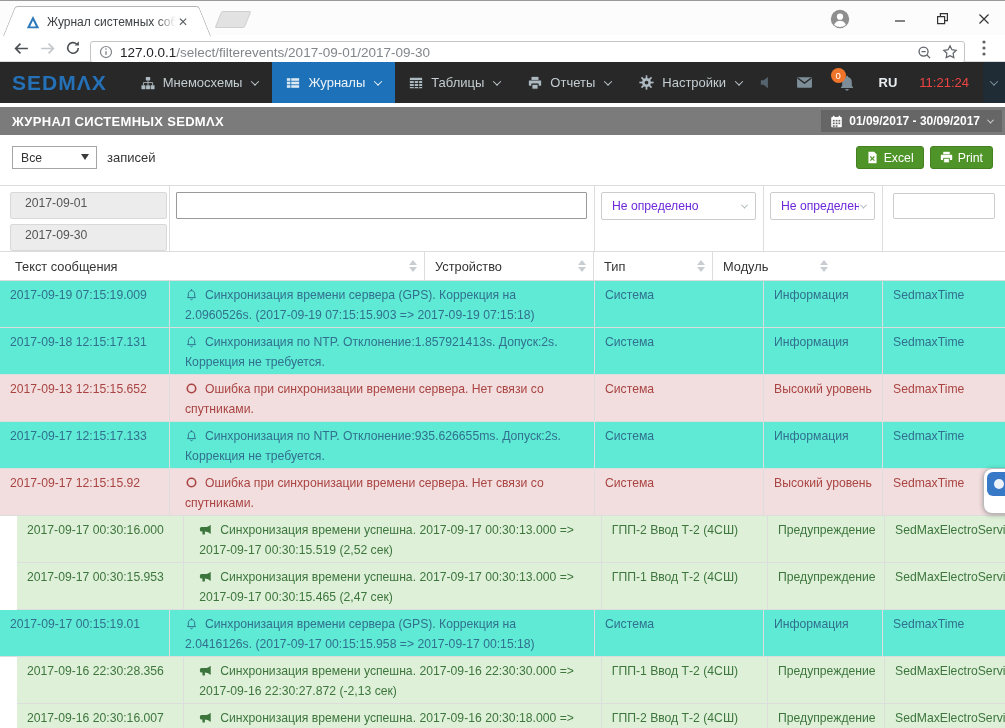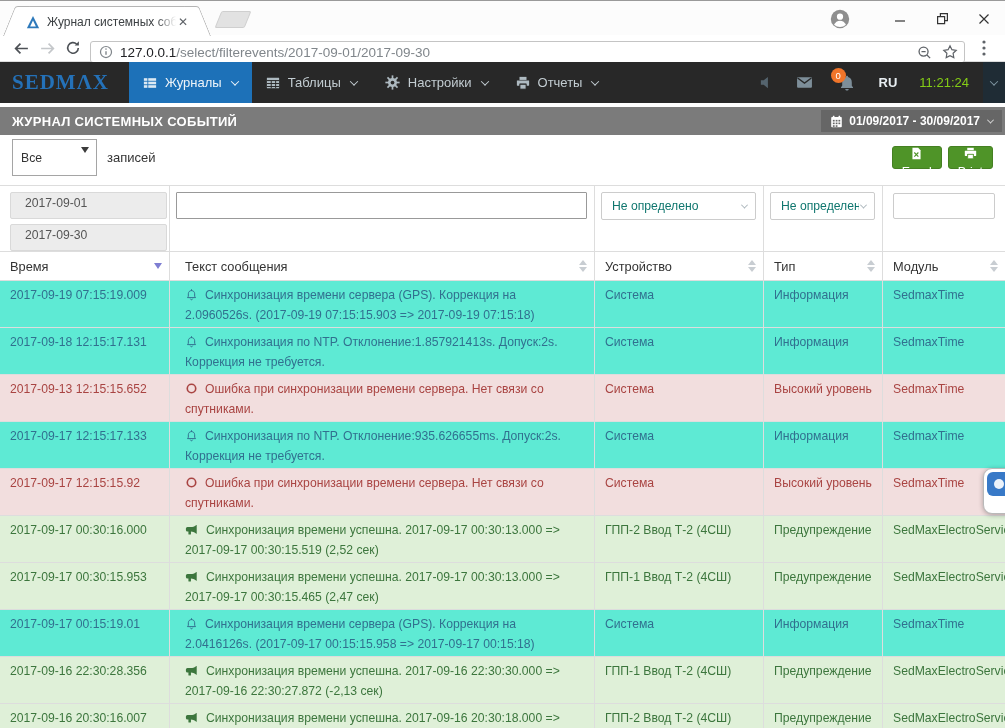--- a/index.html
+++ b/index.html
@@ -26,93 +26,93 @@
   .addressbar { height:27px; background:#fff; border-bottom:1px solid #dcdcdc; display:flex; align-items:center; padding:0 8px; }
   .navbtn { width:26px; display:flex; justify-content:center; align-items:center; }
   .omnibox { flex:1; height:22px; border:1px solid #c4c4c4; border-radius:3px; background:#fff;
     display:flex; align-items:center; padding:0 6px 0 8px; margin:8px 6px 0 4px; }
   .url { flex:1; font-size:13.5px; color:#80868b; white-space:nowrap; overflow:hidden; margin-left:7px; }
   .url b { color:#202124; font-weight:normal; }
   .obx-ic { margin-left:10px; }
 
   
   .nav { height:41px; background:#282828; display:flex; align-items:stretch; position:relative; }
-  .logo { color:#2471b8; font-weight:bold; font-size:21px; letter-spacing:1px; line-height:41px; padding:0 20px 0 12px;font-family:Liberation Serif, serif; }
+  .logo { color:#2471b8; font-weight:bold; font-size:21px; letter-spacing:1px; line-height:41px; padding:0 20px 0 12px; }
   .nav-item { display:flex; align-items:center; gap:8px; padding:0 14px; color:#c3cdd2; font-size:13px; cursor:default; }
   .nav-item.active { background:#1d71b8; color:#eef4f9; }
   .nav-item svg { color:#aebac1; }
   .nav-item.active svg { color:#dce9f3; }
   .chev { display:inline-block; width:6px; height:6px; border-right:1.5px solid currentColor; border-bottom:1.5px solid currentColor;
     transform:rotate(45deg) translate(-1px,-1px); margin-left:2px; }
   .nav-right { position:absolute; right:0; top:0; height:41px; display:flex; align-items:center; }
   .nav-ic { color:#7d8e99; }
   .nav-ic.speaker { color:#55646e; }
   .bellwrap { position:relative; }
   .badge { position:absolute; top:-7px; left:-8px; min-width:15px; height:15px; border-radius:8px; background:#f0752a;
     color:#fff; font-size:9.5px; line-height:15px; text-align:center; padding:0 3px; }
   .lang { color:#e8eef2; font-size:13px; font-weight:bold; }
-  .clock { color:#84cc16; font-size:13px; }
+  .clock { color:#ef4444; font-size:13px; }
   .caretbox { width:22px; height:41px; background:#1f2c35; display:flex; align-items:center; justify-content:center; color:#7f95a1; }
   .sp22{width:22px}.sp26{width:26px}.sp24{width:24px}.sp14{width:14px}
 
   .gap4 { height:4px; background:#fff; }
 
   
   .titlebar { height:28px; background:#7b7b7b; display:flex; align-items:center; padding:0 3px 0 12px; }
   .page-title { color:#fff; font-size:13px; font-weight:bold; letter-spacing:.3px; flex:1; }
   .daterange { background:#666; height:22px; display:flex; align-items:center; gap:6px; padding:0 9px; color:#fff;
     font-size:12px; font-weight:bold; cursor:default; }
   .daterange .chev { width:5px; height:5px; border-color:#d9d9d9; }
 
   
   .toolbar { margin:11px 12px 0 12px; display:flex; align-items:center; height:23px; }
-  .pagesize { width:85px; height:37px; border:1px solid #a5a5a5; background:#fff; display:flex; align-items:center;
+  .pagesize { width:85px; height:23px; border:1px solid #a5a5a5; background:#fff; display:flex; align-items:center;
     font-size:12.2px; color:#333; padding-left:8px; position:relative; }
   .pagesize .tri { position:absolute; right:7px; top:7px; width:0; height:0;
     border-left:4px solid transparent; border-right:4px solid transparent; border-top:6px solid #3c3c3c; }
   .records { margin-left:10px; font-size:13px; color:#333; }
   .toolbar .spacer { flex:1; }
   .btn { height:23px; background:#4f9428; border:1px solid #458022; border-radius:3px; color:#fff; font-size:12.3px;
-    display:flex; align-items:center; gap:5px; padding:0 9px; margin-left:6px; cursor:default;flex-direction:column; }
+    display:flex; align-items:center; gap:5px; padding:0 9px; margin-left:6px; cursor:default; }
 
   
   .grid { margin-top:16px; border-top:1px solid #ddd; font-size:12.2px; }
   .grow { display:flex; align-items:stretch; }
   .c1{width:170px}.c2{width:425px}.c3{width:169px}.c4{width:119px}.c5{width:122px}
   .c1,.c2,.c3,.c4 { border-right:1px solid #ddd; }
   .frow { border-bottom:1px solid #ddd; height:66px; }
   .fcell { padding:6px 7px 0 6px; }
   .fcell.c1 { padding:6px 3px 0 10px; display:flex; flex-direction:column; gap:5px; }
   .datebox { height:38px; line-height:21px; background:#ececec; border:1px solid #d9d9d9; border-radius:2px;
     color:#555; padding-left:14px; width:157px; cursor:default; }
   .txtfilter { width:100%; height:27px; border:1px solid #999; border-radius:1px; font-size:13px; padding:0 6px;
     font-family:inherit; outline:none; }
   .selbox { height:28px; border:1px solid #ccc; border-radius:2px; background:#fff; display:flex; align-items:center;
-    color:#0f766e; padding:0 8px 0 10px; cursor:default; }
+    color:#6d28d9; padding:0 8px 0 10px; cursor:default; }
   .selbox .lbl { flex:1; white-space:nowrap; overflow:hidden; }
   .selbox .chev { border-color:#a9b4ba; width:5px; height:5px; }
   .modfilter { width:100%; height:26px; margin-top:1px; border:1px solid #ccc; border-radius:2px; font-size:13px;
     padding:0 6px; font-family:inherit; outline:none; }
   .fcell.c5 { padding:6px 10px 0 10px; }
 
   .hrow { border-bottom:1px solid #ddd; height:29px; }
   .hcell { display:flex; align-items:center; color:#333; font-size:12.8px; padding-left:10px; position:relative; }
   .hcell.c2 { padding-left:15px; }
   .sortwrap { position:absolute; right:7px; top:0; bottom:0; display:flex; flex-direction:column; justify-content:center; gap:2px; }
   .tri-up { width:0;height:0;border-left:4px solid transparent;border-right:4px solid transparent;border-bottom:5px solid #c8cdd2; }
   .tri-dn { width:0;height:0;border-left:4px solid transparent;border-right:4px solid transparent;border-top:5px solid #c8cdd2; }
   .tri-desc { width:0;height:0;border-left:4.5px solid transparent;border-right:4.5px solid transparent;border-top:6px solid #7e7ed2; }
 
   .trow { border-bottom:1px solid #ddd; }
   .trow .cell { padding:5px 8px 3px 10px; line-height:18px; }
   .trow .c2 { padding-left:15px; padding-right:20px; }
   .trow .c5 { white-space:nowrap; overflow:hidden; padding-right:2px; }
   .trow.info    { background:#5eead4; color:#31708f; }
   .trow.danger  { background:#f2dede; color:#a94442; }
-  .trow.success { background:#dff0d8; color:#3c763d; }
+  .trow.success { background:#dff0d8; color:#3c763d;margin-left:17px; }
   .msg-icon { display:inline-block; vertical-align:-2px; margin-right:7px; }
   .msg-icon svg { display:inline; }
 
   
   .float-widget { position:fixed; top:468px; right:-10px; width:32px; height:46px; background:#fff;
     border:1px solid #b9b9b9; border-radius:9px 0 0 9px; box-shadow:0 1px 5px rgba(0,0,0,.3); }
   .float-widget .blue { position:absolute; left:3px; top:3px; width:24px; height:24px; border-radius:6px;
     background:#3879c7; }
   .float-widget .blue::after { content:''; position:absolute; left:7px; top:7px; width:10px; height:10px;
     border-radius:50%; background:#fff; opacity:.9; }
@@ -202,20 +202,35 @@
         <circle cx="2" cy="2" r="1.6"></circle>
         <circle cx="2" cy="8" r="1.6"></circle>
         <circle cx="2" cy="14" r="1.6"></circle>
       </svg>
   </span>
 </div>
 
 <div class="nav">
   <div class="logo">SEDMΛX</div>
 
+  <div class="nav-item">
+    <span>
+      <svg viewBox="0 0 16 16" width="14" height="14">
+          <g fill="currentColor">
+            <rect x="5.5" y="1" width="5" height="4" rx=".5"></rect>
+            <rect x=".5" y="10.5" width="4.5" height="4.5" rx=".5"></rect>
+            <rect x="5.8" y="10.5" width="4.5" height="4.5" rx=".5"></rect>
+            <rect x="11" y="10.5" width="4.5" height="4.5" rx=".5"></rect>
+          </g>
+          <path stroke="currentColor" fill="none" d="M8 5v2.5M2.8 10.5V7.5h10.5v3M8 7.5v3"></path>
+        </svg>
+    </span>
+    <span>Мнемосхемы</span>
+      <span class="chev"></span>
+  </div>
 
   <div class="nav-item active">
     <span>
       <svg viewBox="0 0 16 16" width="14" height="14" fill="currentColor">
           <rect x="1" y="2.5" width="4" height="3"></rect>
           <rect x="6" y="2.5" width="9" height="3"></rect>
           <rect x="1" y="6.5" width="4" height="3"></rect>
           <rect x="6" y="6.5" width="9" height="3"></rect>
           <rect x="1" y="10.5" width="4" height="3"></rect>
           <rect x="6" y="10.5" width="9" height="3"></rect>
@@ -226,52 +241,52 @@
   </div>
 
   <div class="nav-item">
     <span>
       <svg viewBox="0 0 16 16" width="14" height="14">
           <path fill="currentColor" d="M1 2h14v12H1z"></path>
           <path stroke="#282828" stroke-width="1.1" d="M1 5.2h14M1 8.6h14M1 12h14M6 5.2V14M11 5.2V14"></path>
         </svg>
     </span>
     <span>Таблицы</span>
+      <span class="chev"></span>
+  </div>
+
+  <div class="nav-item">
+    <span>
+      <svg viewBox="0 0 16 16" width="14" height="14">
+          <path fill="currentColor" d="M4 1h8v3.5H4z"></path>
+          <path fill="currentColor" d="M1.5 5h13c.3 0 .5.2.5.5v5c0 .3-.2.5-.5.5H12V8.5H4V11H1.5a.5.5 0 0 1-.5-.5v-5c0-.3.2-.5.5-.5z"></path>
+          <path fill="currentColor" stroke="#282828" d="M4.5 9.5h7V15h-7z"></path>
+        </svg>
+    </span>
+    <span>Отчеты</span>
       <span class="chev"></span>
   </div>
 
   <div class="nav-item">
     <span>
       <svg viewBox="0 0 16 16" width="15" height="15">
           <g fill="currentColor">
             <rect x="7.1" y=".4" width="1.8" height="15.2"></rect>
             <rect x="7.1" y=".4" width="1.8" height="15.2" transform="rotate(45 8 8)"></rect>
             <rect x="7.1" y=".4" width="1.8" height="15.2" transform="rotate(90 8 8)"></rect>
             <rect x="7.1" y=".4" width="1.8" height="15.2" transform="rotate(135 8 8)"></rect>
             <circle cx="8" cy="8" r="4.8"></circle>
           </g>
           <circle cx="8" cy="8" r="2" fill="#282828"></circle>
         </svg>
     </span>
     <span>Настройки</span>
       <span class="chev"></span>
   </div>
 
-  <div class="nav-item">
-    <span>
-      <svg viewBox="0 0 16 16" width="14" height="14">
-          <path fill="currentColor" d="M4 1h8v3.5H4z"></path>
-          <path fill="currentColor" d="M1.5 5h13c.3 0 .5.2.5.5v5c0 .3-.2.5-.5.5H12V8.5H4V11H1.5a.5.5 0 0 1-.5-.5v-5c0-.3.2-.5.5-.5z"></path>
-          <path fill="currentColor" stroke="#282828" d="M4.5 9.5h7V15h-7z"></path>
-        </svg>
-    </span>
-    <span>Отчеты</span>
-      <span class="chev"></span>
-  </div>
-
   <div class="nav-right">
     <span class="nav-ic speaker">
       <svg viewBox="0 0 16 16" width="15" height="15" fill="currentColor">
           <path d="M2 5.5h3L9.5 2v12L5 10.5H2z"></path>
         </svg>
     </span>
       <span class="sp22"></span>
     <span class="nav-ic">
       <svg viewBox="0 0 16 16" width="17" height="17" fill="currentColor">
           <rect x="1" y="3" width="14" height="10" rx="1"></rect>
@@ -294,21 +309,21 @@
       <span class="sp14"></span>
     <span class="caretbox">
         <span class="chev" style="margin-left:0"></span>
       </span>
   </div>
 </div>
 
 <div class="gap4"></div>
 
 <div class="titlebar">
-  <span class="page-title">ЖУРНАЛ СИСТЕМНЫХ СОБЫТИЙ</span>
+  <span class="page-title">ЖУРНАЛ СИСТЕМНЫХ SEDMΛX</span>
   <div class="daterange">
     <span>
       <svg viewBox="0 0 16 16" width="13" height="13">
           <g fill="#fff">
             <rect x="1.5" y="2.5" width="13" height="12.5" rx="1"></rect>
             <rect x="3.5" y=".8" width="2" height="3.2" rx=".5"></rect>
             <rect x="10.5" y=".8" width="2" height="3.2" rx=".5"></rect>
           </g>
           <g fill="#666">
             <rect x="3.5" y="6" width="2.2" height="2"></rect>
@@ -375,26 +390,20 @@
         <span class="lbl">Не определено</span>
         <span class="chev"></span>
       </div>
     </div>
     <div class="fcell c5">
       <input class="modfilter" value="" style="">
     </div>
   </div>
 
   <div class="grow hrow">
-    <div class="hcell c1">
-      <span>Время</span>
-      <span class="sortwrap">
-          <span class="tri-desc"></span>
-        </span>
-    </div>
     <div class="hcell c2">
       <span>Текст сообщения</span>
       <span class="sortwrap">
           <span class="tri-up"></span>
           <span class="tri-dn"></span>
         </span>
     </div>
     <div class="hcell c3">
       <span>Устройство</span>
       <span class="sortwrap">

